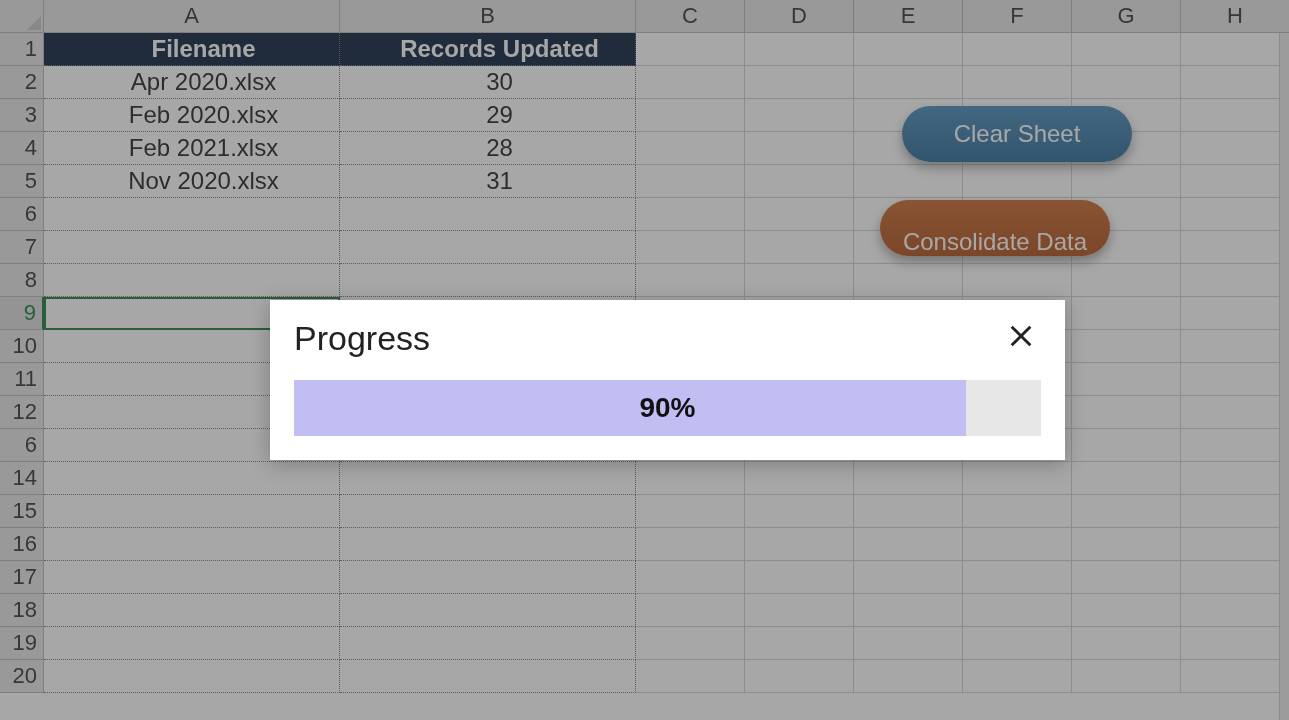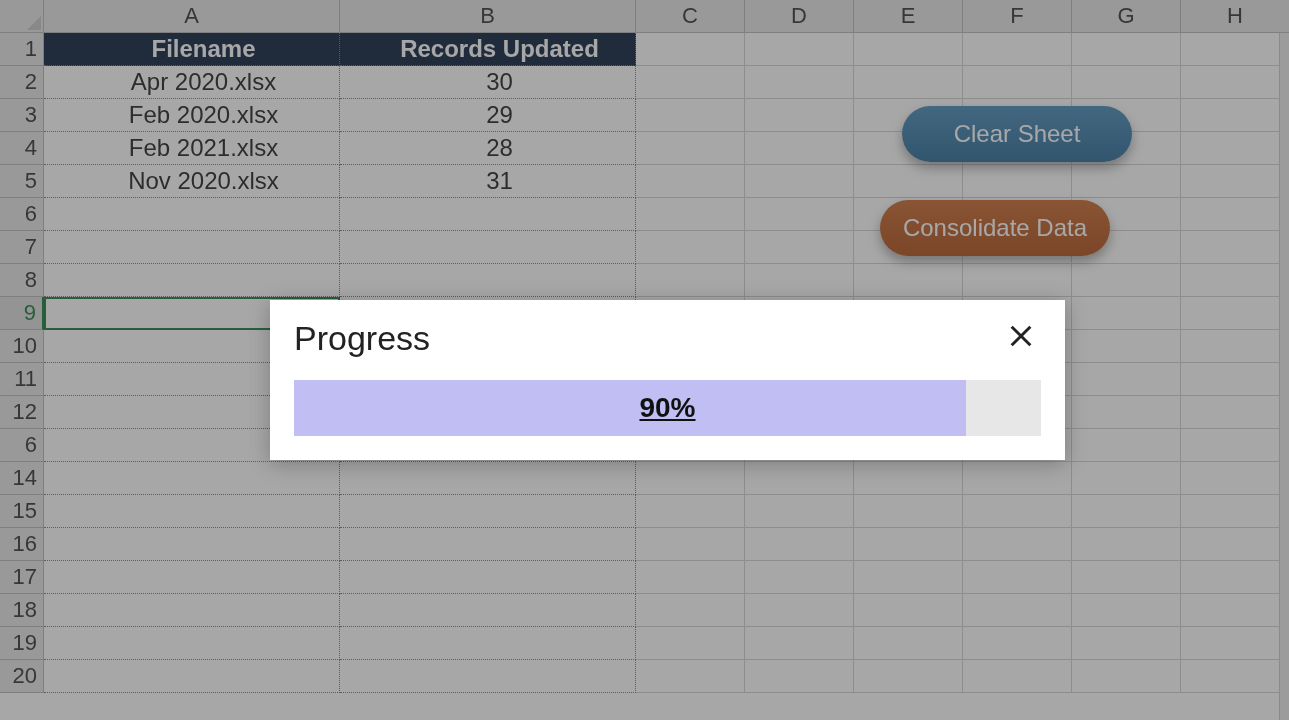--- a/index.html
+++ b/index.html
@@ -64,21 +64,21 @@
     position:absolute;
     width: 230px; height:56px;
     border-radius: 30px;
     display:flex; align-items:center; justify-content:center;
     font-size: 24px; color:#fff;
     box-shadow: 0 6px 12px rgba(0,0,0,.35);
     cursor:pointer; user-select:none;
     z-index: 3;
   }
   .btn-clear { left: 902px; top: 106px; background: linear-gradient(#4a8bb8,#2a6b98); }
-  .btn-consolidate { left:880px; top: 200px; background: linear-gradient(#c86a2e,#b04e18); }
+  .btn-consolidate { left:880px; top: 200px; background: linear-gradient(#c86a2e,#b04e18); align-items: flex-end; }
 
   
   .modal {
     position:absolute;
     left: 270px; top: 300px;
     width: 795px; height:160px;
     background:#fff;
     box-shadow: 0 4px 20px rgba(0,0,0,.25);
     z-index: 10;
     padding: 18px 24px 24px 24px;
@@ -93,21 +93,21 @@
     height: 56px; background:#e7e7e7;
     position:relative;
     display:flex; align-items:center; justify-content:center;
   }
   .progress-fill {
     position:absolute; left:0; top:0; bottom:0;
     background:#c0bef2;
   }
   .progress-text {
     position:relative; z-index:2;
-    font-size: 28px; font-weight:700; color:#111;text-decoration:underline;
+    font-size: 28px; font-weight:700; color:#111;
   }
 
   
   .vscroll { position:absolute; right:0; top:33px; bottom:0; width:10px; background:#ececec; border-left:1px solid #ccc; z-index:2;}
 </style>
 </head>
 <body>
 
 <div class="sheet" id="sheet" style="grid-template-rows: 33px 33px 33px 33px 33px 33px 33px 33px 33px 33px 33px 33px 33px 33px 33px 33px 33px 33px 33px 33px 33px;">
     <div class="corner">

